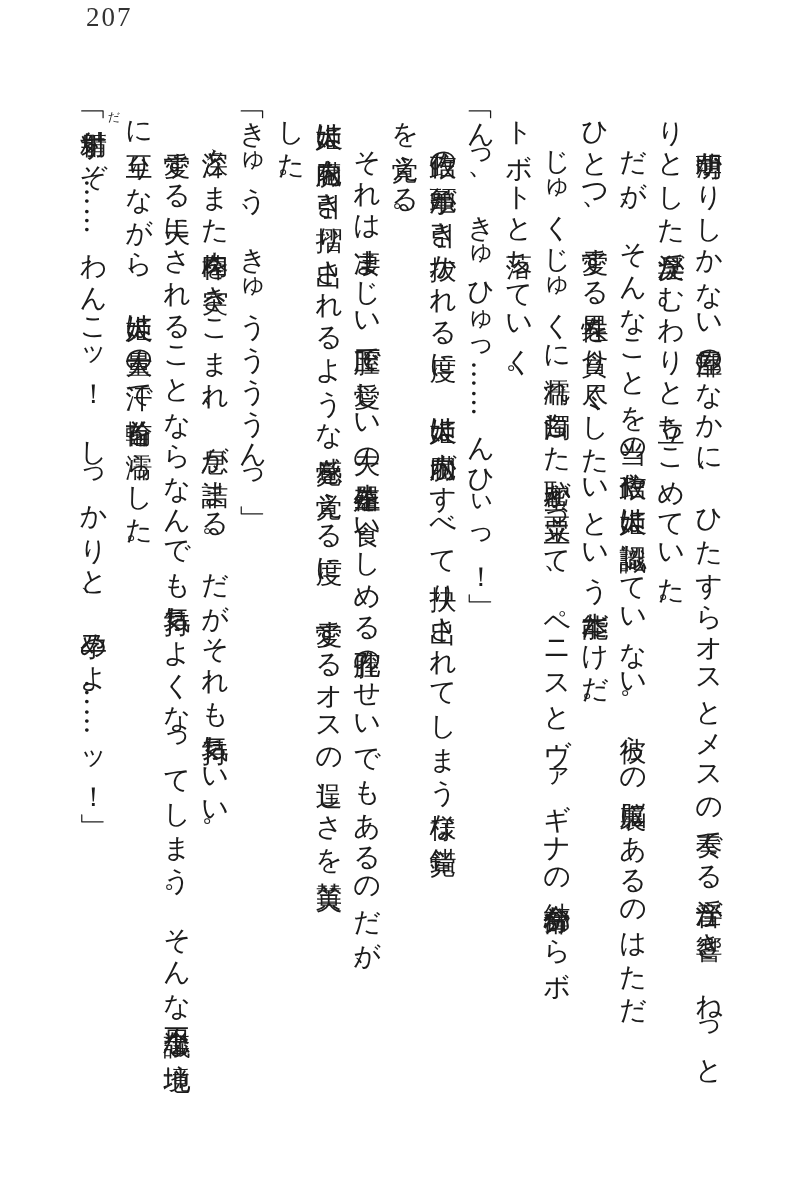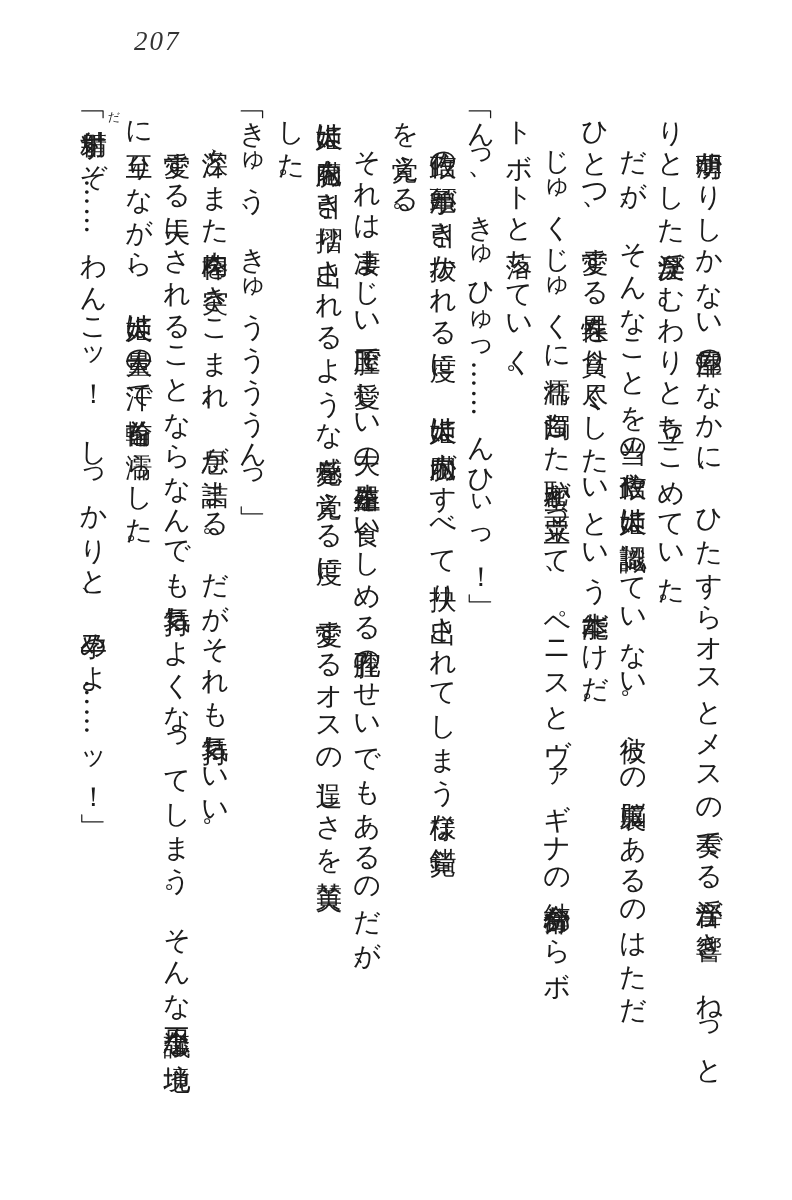--- a/index.html
+++ b/index.html
@@ -12,27 +12,25 @@
     width: 792px;
     height: 1200px;
     background: #ffffff;
     overflow: hidden;
     font-family: "DejaVu Serif", "Liberation Serif", serif;
     color: #1c1c1c;
   }
   .page-number {
     position: absolute;
     left: 86px;
-    top: 26px;
+    top: 2px;
     font-size: 27px;
-    font-style: italic;
     color: #333333;
     letter-spacing: 2px;
     font-family: "Liberation Serif", "DejaVu Serif", serif;
-    margin-left: 48px;
   }
   .text-body {
     position: absolute;
     top: 102px;
     right: 64px;
     width: 650px;
     height: 1086px;
     writing-mode: vertical-rl;
     text-orientation: mixed;
     font-size: 27px;

